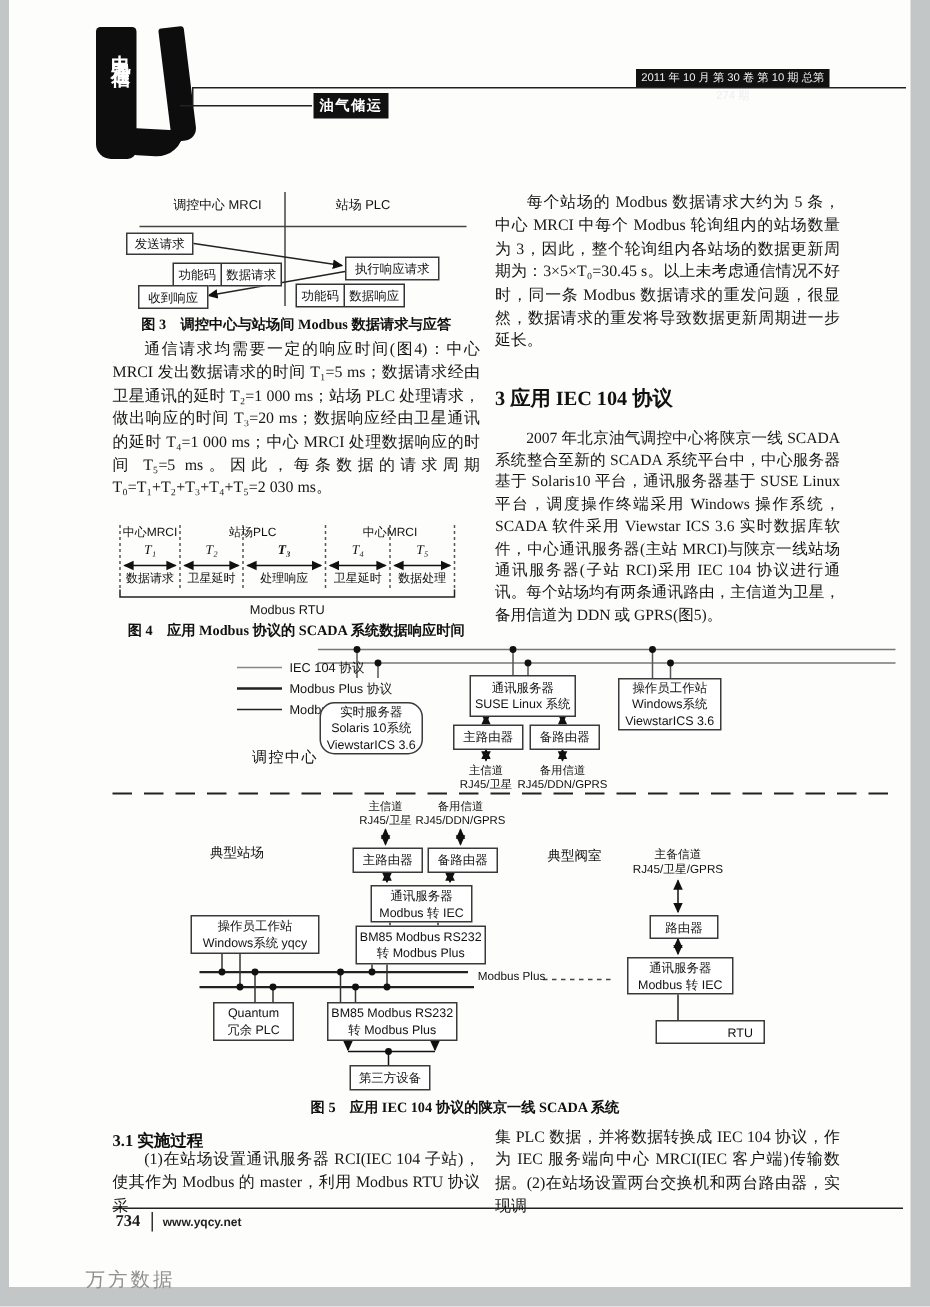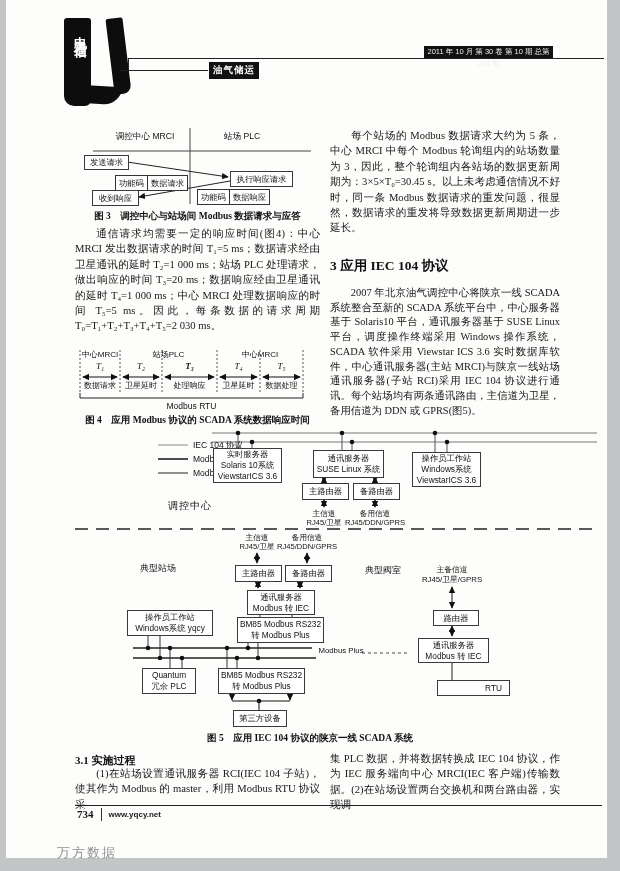--- a/index.html
+++ b/index.html
@@ -206,21 +206,21 @@
       <line x1="452" y1="159" x2="452" y2="180" stroke="#111" stroke-width="1" marker-start="url(#ah)" marker-end="url(#ah)"></line>
       <line x1="452" y1="198" x2="452" y2="208" stroke="#111" stroke-width="1" marker-start="url(#ah)" marker-end="url(#ah)"></line>
       <line x1="452" y1="233" x2="452" y2="252" stroke="#222" stroke-width="1"></line>
     </svg>
 
     <div class="dl" style="left:193px;top:12px;width:80px;text-align:left;font-size:8.5px;">IEC 104 协议</div>
     <div class="dl" style="left:193px;top:26px;width:90px;text-align:left;font-size:8.5px;">Modbus Plus 协议</div>
     <div class="dl" style="left:193px;top:40px;width:80px;text-align:left;font-size:8.5px;">Modbus 协议</div>
     <div class="dl" style="left:160px;top:72px;width:60px;font-size:10px;letter-spacing:1px;">调控中心</div>
 
-    <div class="bx" style="left:213px;top:20px;width:67px;height:33px;">
+    <div class="bx" style="left:213px;top:40px;width:67px;height:33px;border-radius:10px;">
       <span>实时服务器</span>
       <span>Solaris 10系统</span>
       <span>ViewstarICS 3.6</span>
     </div>
     <div class="bx" style="left:313px;top:22px;width:69px;height:26px;">
       <span>通讯服务器</span>
       <span>SUSE Linux 系统</span>
     </div>
     <div class="bx" style="left:412px;top:24px;width:67px;height:33px;">
       <span>操作员工作站</span>

